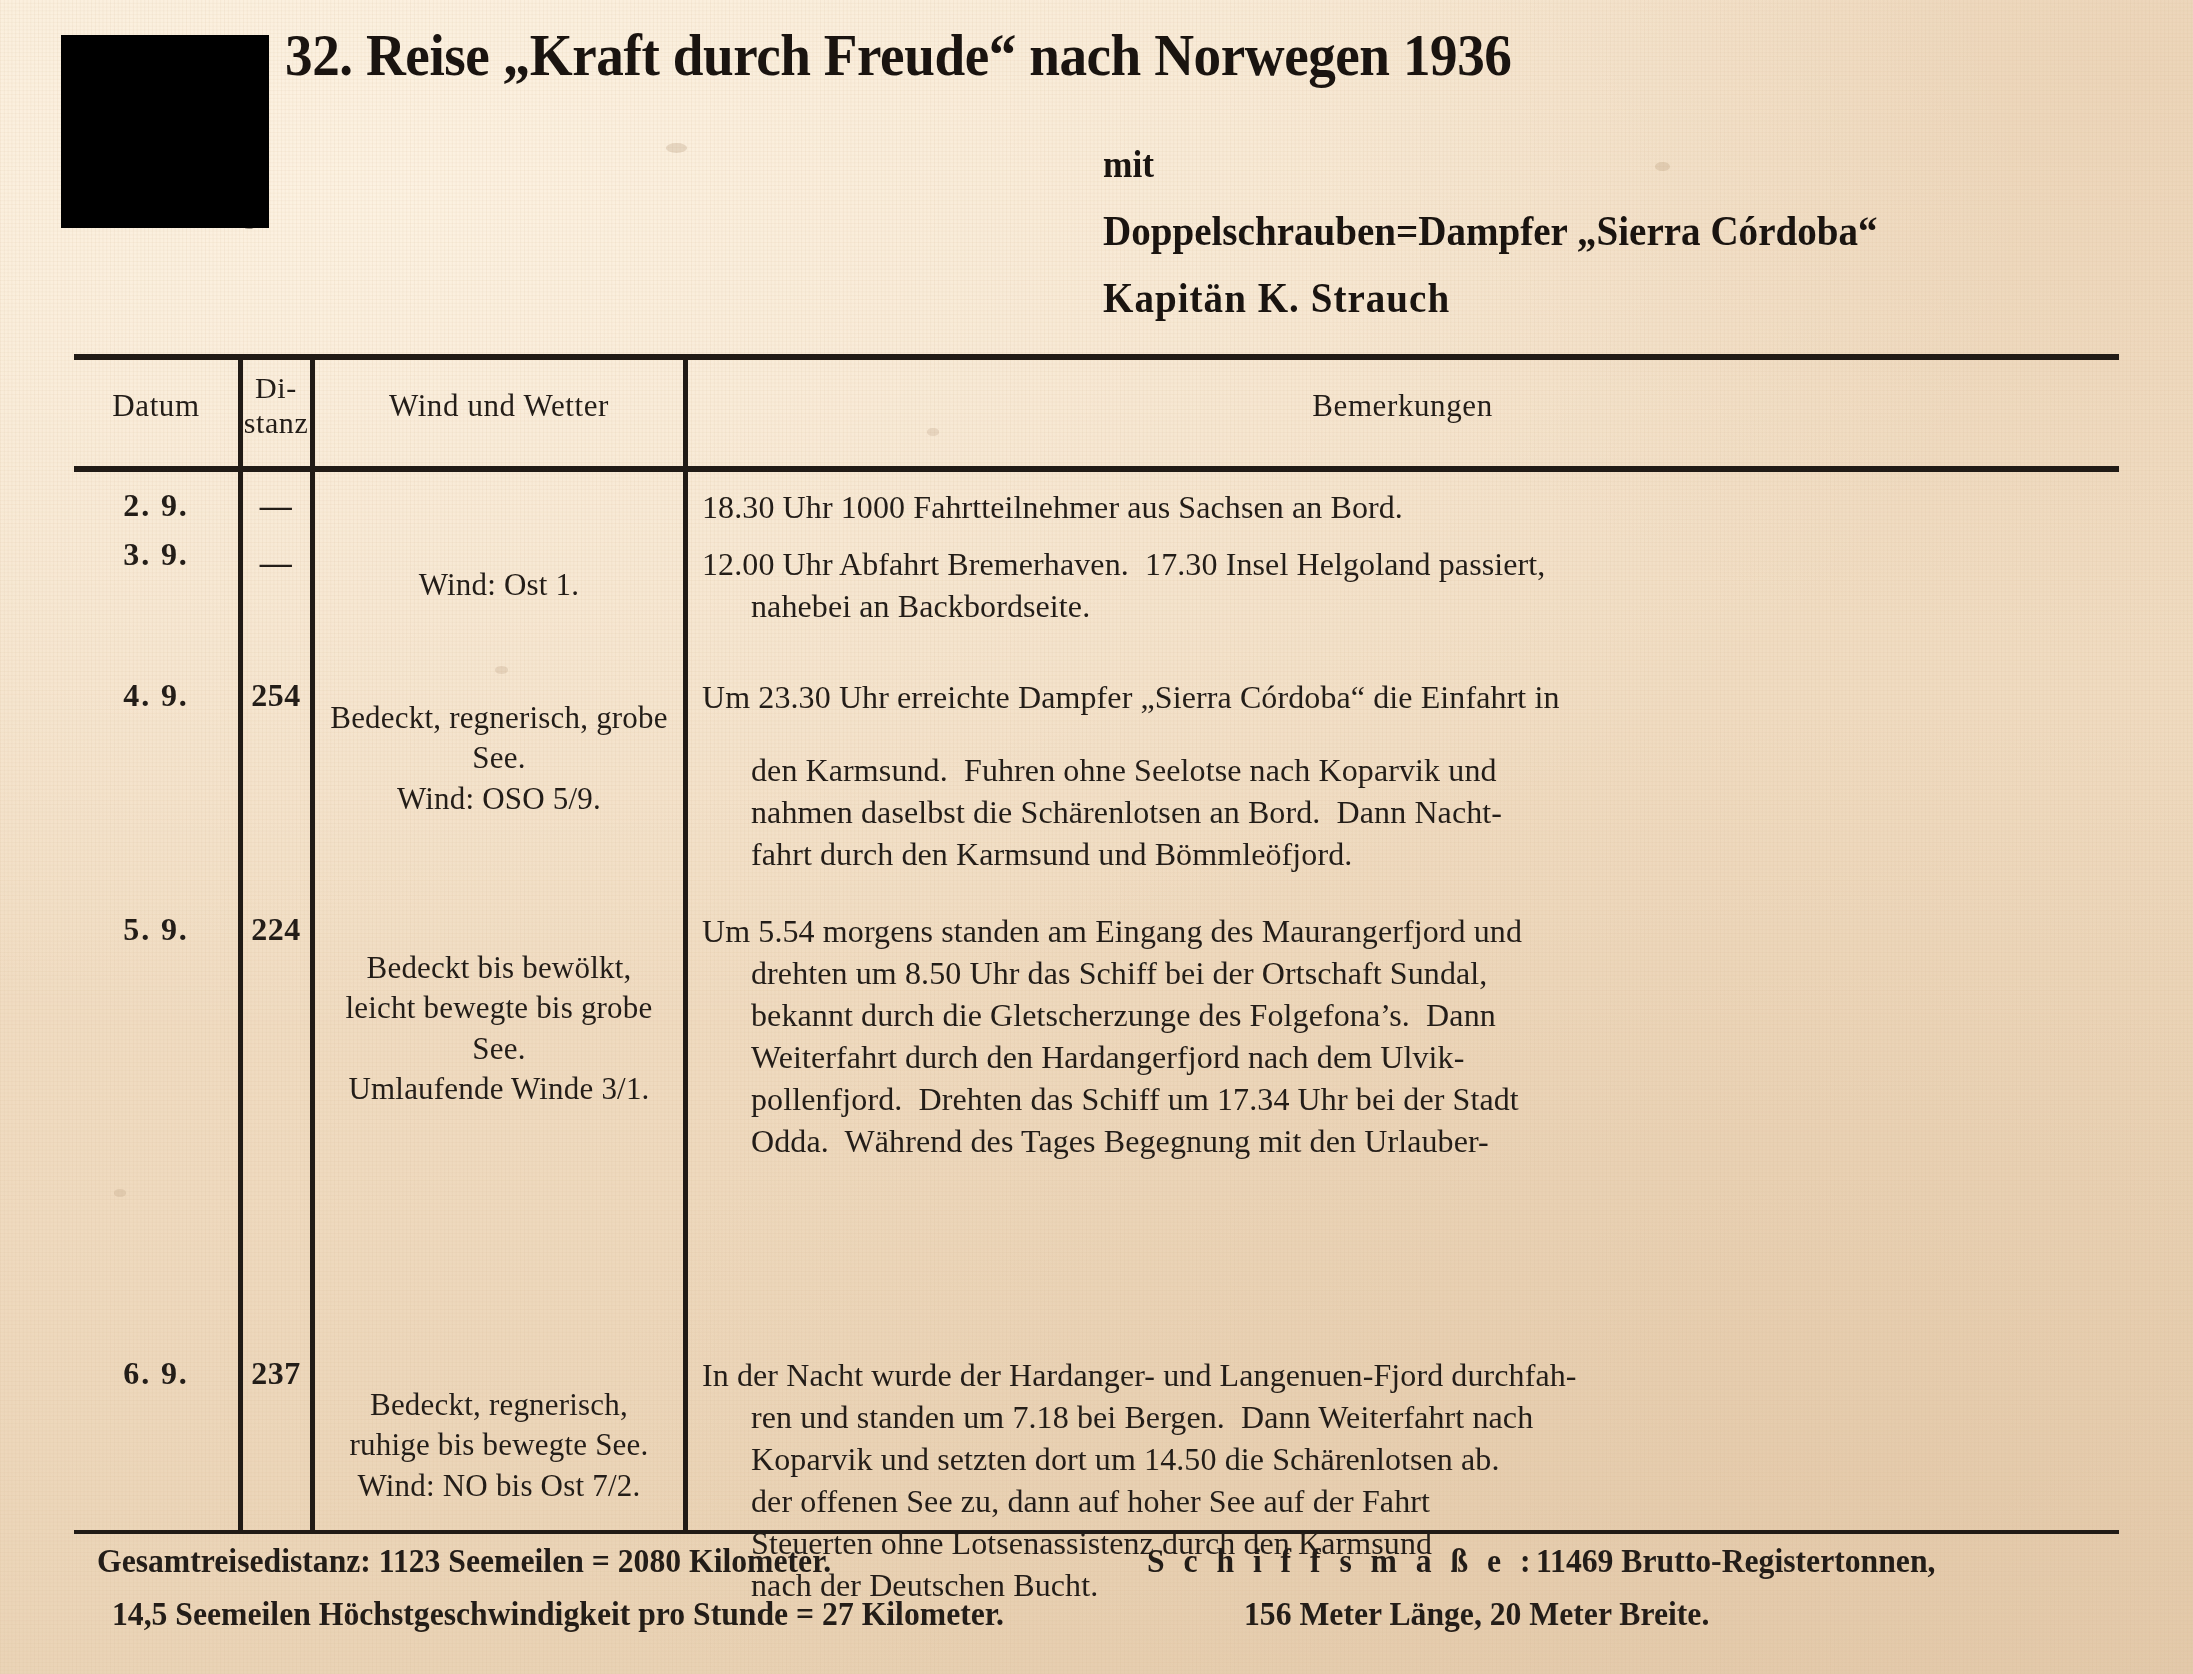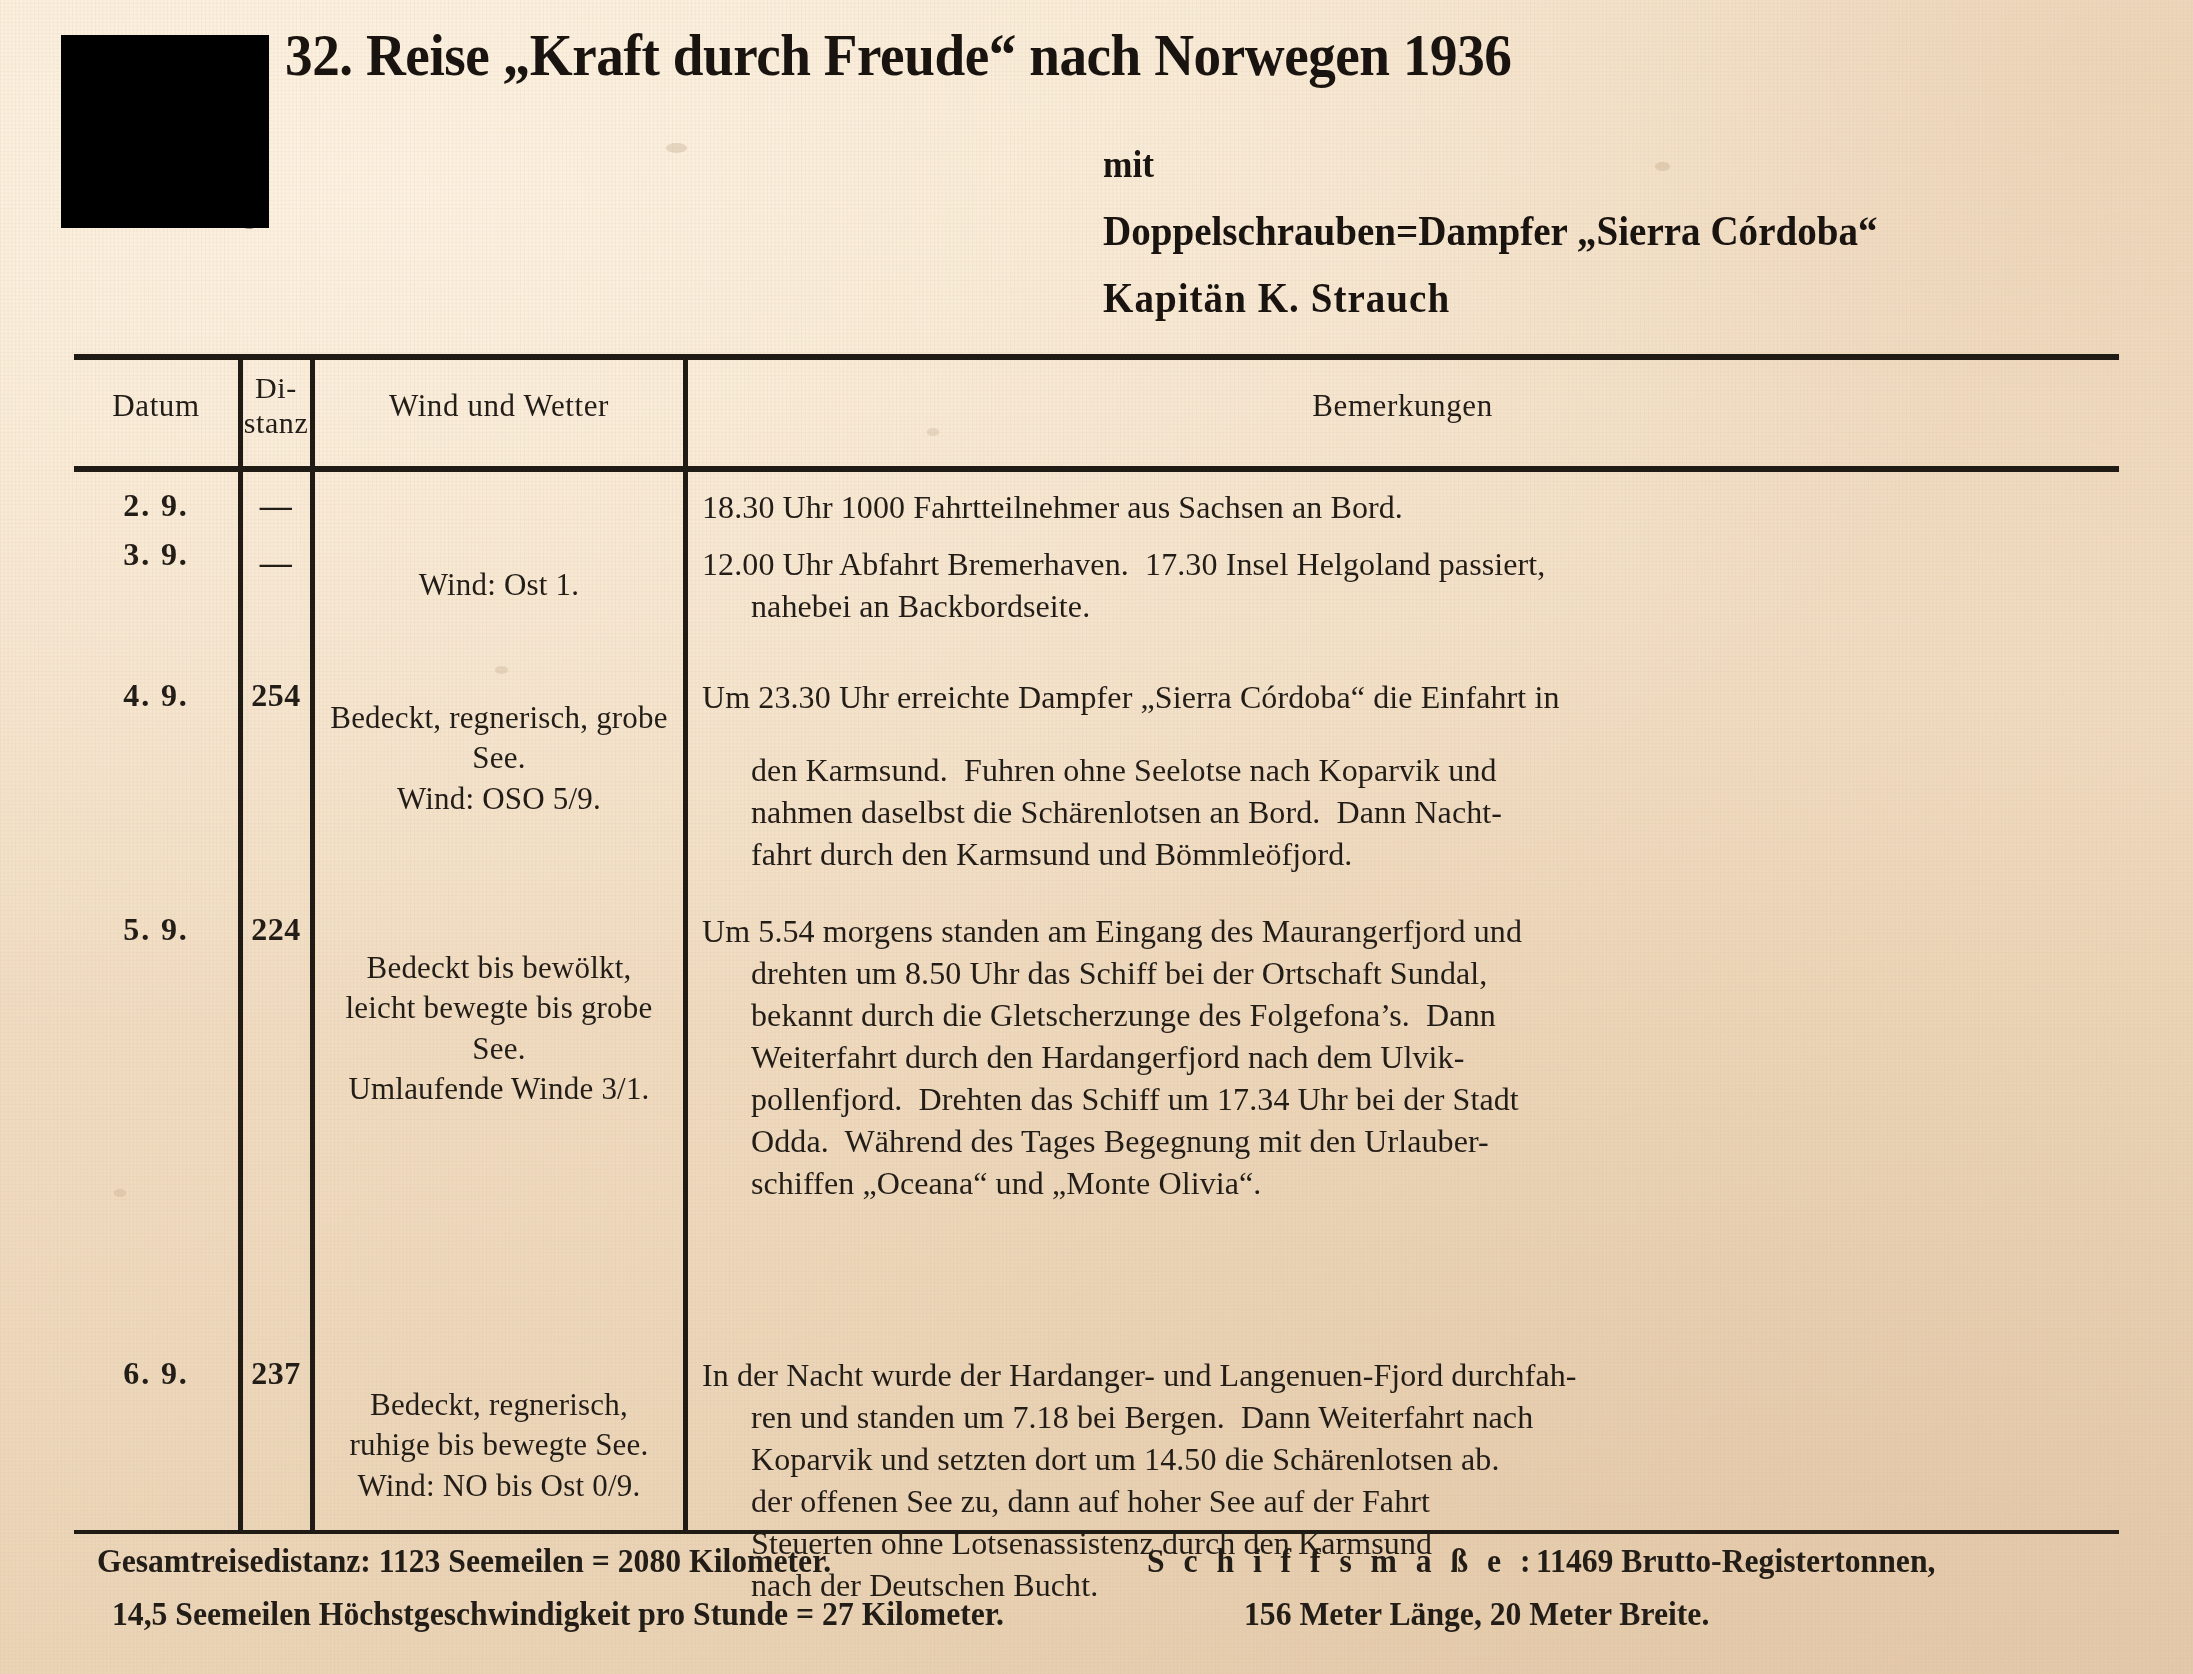--- a/index.html
+++ b/index.html
@@ -293,30 +293,29 @@
             <div>leicht bewegte bis grobe See.</div>
             <div>Umlaufende Winde 3/1.</div>
           </div>
           <div class="cell c-bem" style="top: 439px;">
             <div style="white-space: pre; padding-left: 0px; height: 42px;">Um 5.54 morgens standen am Eingang des Maurangerfjord und</div>
             <div style="white-space: pre; padding-left: 49px; height: 42px;">drehten um 8.50 Uhr das Schiff bei der Ortschaft Sundal,</div>
             <div style="white-space: pre; padding-left: 49px; height: 42px;">bekannt durch die Gletscherzunge des Folgefona’s.  Dann</div>
             <div style="white-space: pre; padding-left: 49px; height: 42px;">Weiterfahrt durch den Hardangerfjord nach dem Ulvik-</div>
             <div style="white-space: pre; padding-left: 49px; height: 42px;">pollenfjord.  Drehten das Schiff um 17.34 Uhr bei der Stadt</div>
             <div style="white-space: pre; padding-left: 49px; height: 42px;">Odda.  Während des Tages Begegnung mit den Urlauber-</div>
-            <div style="white-space: pre; padding-left: 49px; height: 42px;">schiffen „Oceana“ und „Monte Olivia“.</div>
           </div>
         </div>
         <div class="row" style="top: 0px;">
           <div class="cell c-date" style="top: 883px;">6. 9.</div>
           <div class="cell c-dist" style="top: 883px;">237</div>
           <div class="cell c-wind" style="top: 913px;">
             <div>Bedeckt, regnerisch,</div>
             <div>ruhige bis bewegte See.</div>
-            <div>Wind: NO bis Ost 0/9.</div>
+            <div>Wind: NO bis Ost 7/2.</div>
           </div>
           <div class="cell c-bem" style="top: 883px;">
             <div style="white-space: pre; padding-left: 0px; height: 42px;">In der Nacht wurde der Hardanger- und Langenuen-Fjord durchfah-</div>
             <div style="white-space: pre; padding-left: 49px; height: 42px;">ren und standen um 7.18 bei Bergen.  Dann Weiterfahrt nach</div>
             <div style="white-space: pre; padding-left: 49px; height: 42px;">Koparvik und setzten dort um 14.50 die Schärenlotsen ab.</div>
             <div style="white-space: pre; padding-left: 49px; height: 42px;">der offenen See zu, dann auf hoher See auf der Fahrt</div>
             <div style="white-space: pre; padding-left: 49px; height: 42px;">Steuerten ohne Lotsenassistenz durch den Karmsund</div>
             <div style="white-space: pre; padding-left: 49px; height: 42px;">nach der Deutschen Bucht.</div>
           </div>
         </div>

